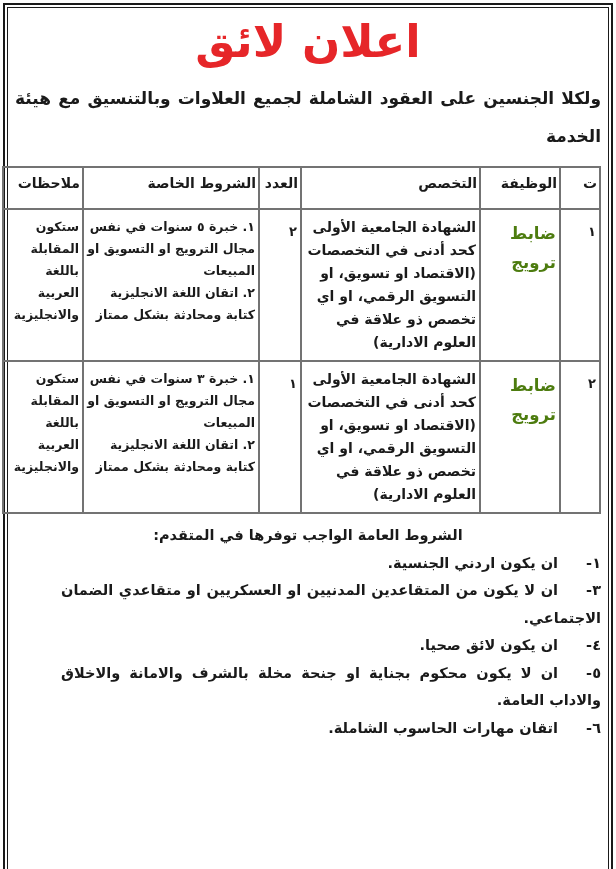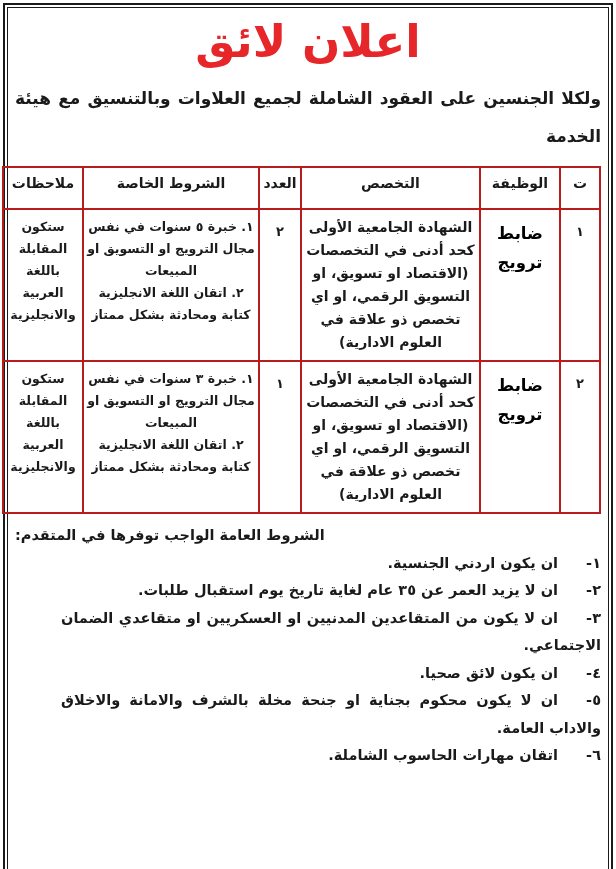--- a/index.html
+++ b/index.html
@@ -40,46 +40,46 @@
   .intro-line.fill { text-align-last: justify; }
   .intro-line.last { text-align: right; }
 
   table.jobs-table {
     width: 100%;
     border-collapse: collapse;
     table-layout: fixed;
     margin-top: 11px;
   }
   .jobs-table th, .jobs-table td {
-    border: 2px solid #b91c1c;
-    text-align: center;
+    border: 2px solid #737373;
+    text-align: right;
     vertical-align: top;
     overflow: hidden;
   }
   .jobs-table th { font-size: 14px; padding: 6px 2px 16px 2px; line-height: 18px; }
   .jobs-table td { font-size: 13px; line-height: 22px; padding: 6px 3px; }
   col.c-num   { width: 40px; }
   col.c-job   { width: 80px; }
   col.c-spec  { width: 179px; }
   col.c-count { width: 42px; }
   col.c-cond  { width: 176px; }
   col.c-notes { width: 80px; }
   td.cell-num, td.cell-count { padding-top: 11px; }
   td.cell-job {
-    color: #000000;
+    color: #4d7c0f;
     font-size: 16.5px;
     line-height: 29px;
     padding-top: 9px;
   }
   td.cell-spec { line-height: 23px; font-size: 14px; }
   td.cell-notes { font-size: 12.5px; margin-top: 7px; }
   td.cell-cond { font-size: 12.5px; }
 
   .section { margin-top: 8px; font-size: 14.5px; line-height: 27.5px; }
-  .sec-heading { text-align: left; }
+  .sec-heading { text-align: center; }
   .list-item { text-align: justify; margin-left: 46px; }
   .li-num { display: inline-block; min-width: 16px; }
   .li-gap { display: inline-block; width: 27px; }
 </style>
 </head>
 <body>
 
 <div class="frame-outer">
   <div class="frame-inner">
 
@@ -130,21 +130,20 @@
             <div>٢. اتقان اللغة الانجليزية كتابة ومحادثة بشكل ممتاز</div>
           </td>
           <td class="cell-notes">ستكون المقابلة باللغة العربية والانجليزية</td>
         </tr>
       </tbody>
     </table>
 
     <div class="section">
       <div class="sec-heading">الشروط العامة الواجب توفرها في المتقدم:</div>
       <div class="list-item"><span class="li-num">١-</span><span class="li-gap"></span><span class="li-text">ان يكون اردني الجنسية.</span></div>
-      <div class="list-item"><span class="li-num">٢-</span><span class="li-gap"></span><span class="li-text">ان لا يزيد العمر عن ٣٥ عام لغاية تاريخ يوم استقبال طلبات.</span></div>
       <div class="list-item"><span class="li-num">٣-</span><span class="li-gap"></span><span class="li-text">ان لا يكون من المتقاعدين المدنيين او العسكريين او متقاعدي الضمان الاجتماعي.</span></div>
       <div class="list-item"><span class="li-num">٤-</span><span class="li-gap"></span><span class="li-text">ان يكون لائق صحيا.</span></div>
       <div class="list-item"><span class="li-num">٥-</span><span class="li-gap"></span><span class="li-text">ان لا يكون محكوم بجناية او جنحة مخلة بالشرف والامانة والاخلاق والاداب العامة.</span></div>
       <div class="list-item"><span class="li-num">٦-</span><span class="li-gap"></span><span class="li-text">اتقان مهارات الحاسوب الشاملة.</span></div>
     </div>
 
   </div>
 </div>
 
 </body></html>

